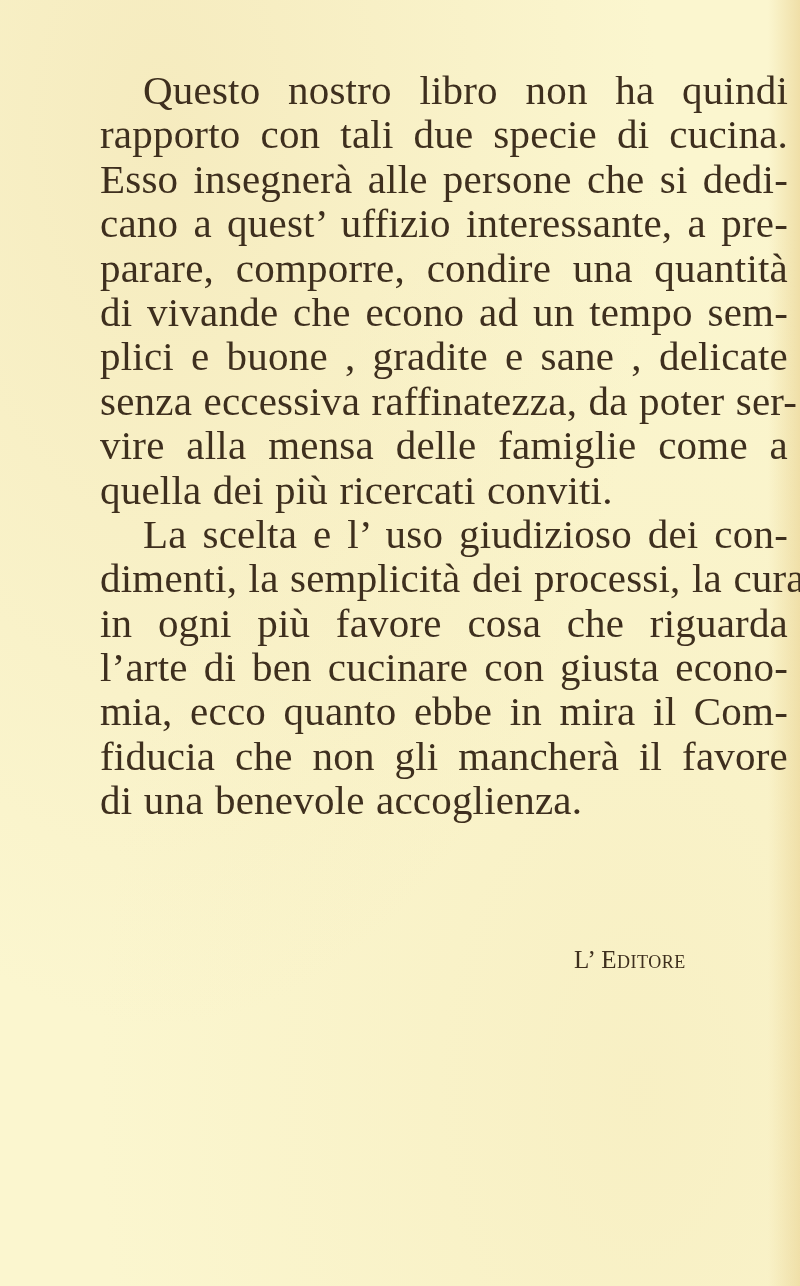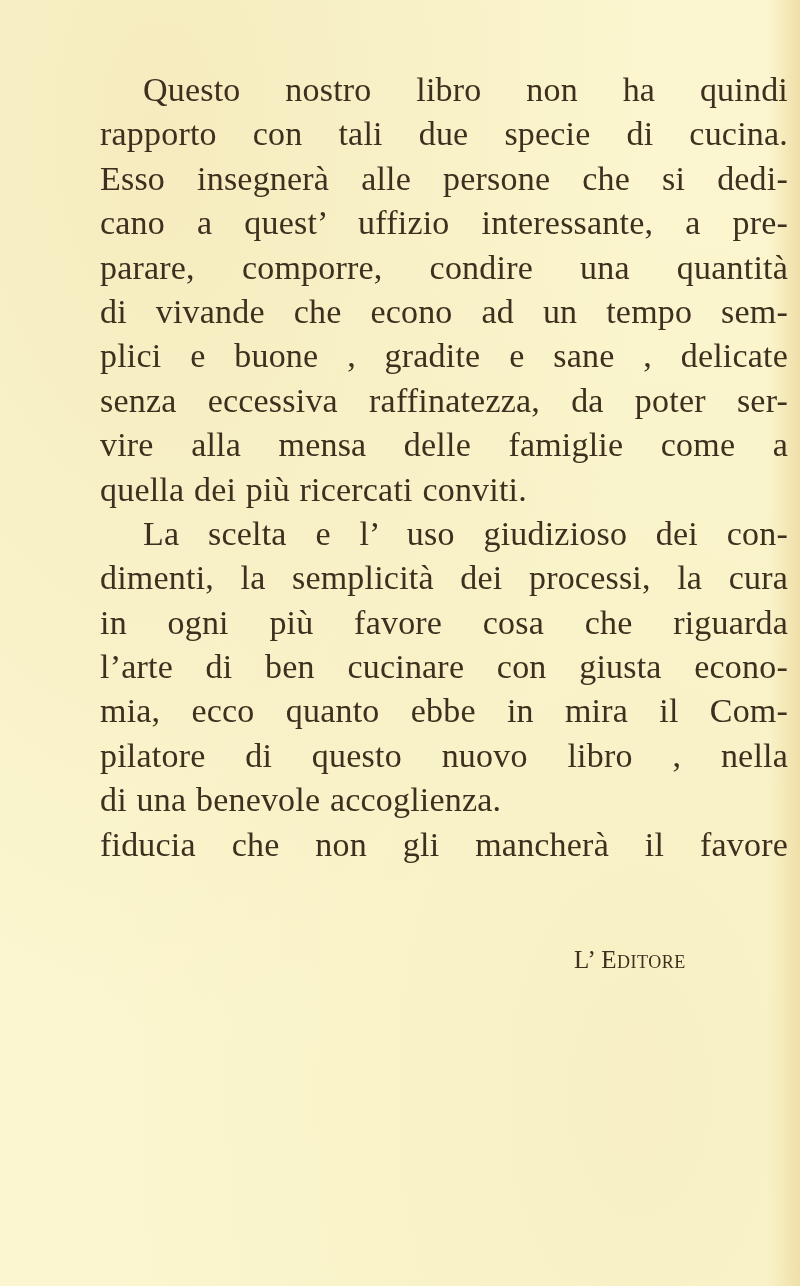--- a/index.html
+++ b/index.html
@@ -15,21 +15,21 @@
       color: #3e2f1e;
     }
     .page {
       position: absolute;
       left: 100px;
       top: 68px;
       width: 688px;
     }
     .para {
       margin: 0;
-      font-size: 34px;
+      font-size: 41px;
       line-height: 44.4px;
       text-align: justify;
       text-align-last: left;
       letter-spacing: 0.2px;
       word-spacing: 1px;
     }
     .line {
       display: block;
       text-align: justify;
       text-align-last: justify;
@@ -62,19 +62,18 @@
     <span class="line">senza eccessiva raffinatezza, da poter ser-</span>
     <span class="line">vire alla mensa delle famiglie come a</span>
     <span class="line last">quella dei più ricercati conviti.</span>
   </p>
   <p class="para">
     <span class="line indent">La scelta e l’ uso giudizioso dei con-</span>
     <span class="line">dimenti, la semplicità dei processi, la cura</span>
     <span class="line">in ogni più favore cosa che riguarda</span>
     <span class="line">l’arte di ben cucinare con giusta econo-</span>
     <span class="line">mia, ecco quanto ebbe in mira il Com-</span>
-    <span class="line">pilatore di questo nuovo libro , nella</span>
+    <span class="line">fiducia che non gli mancherà il favore</span>
     <span class="line last">di una benevole accoglienza.</span>
-    <span class="line">fiducia che non gli mancherà il favore</span>
   </p>
 </div>
 
 <div class="signature">L’ Editore</div>
 
 </body></html>

